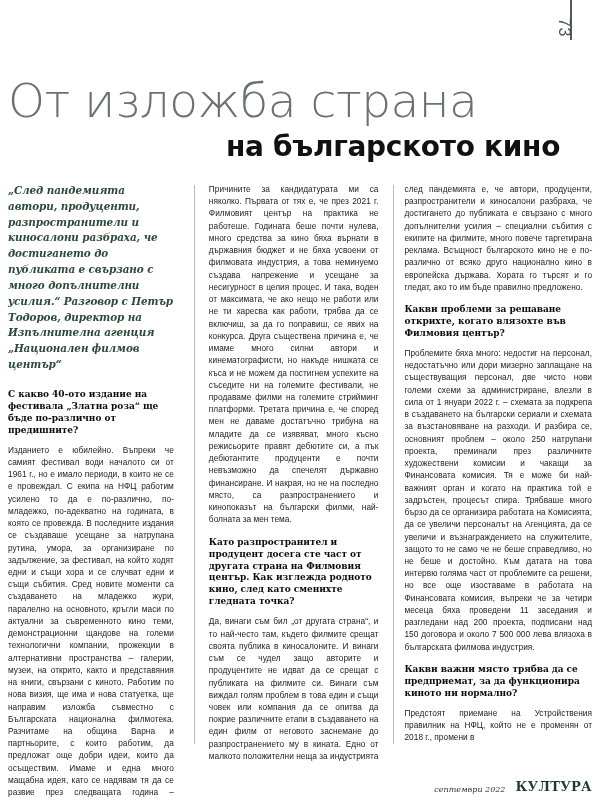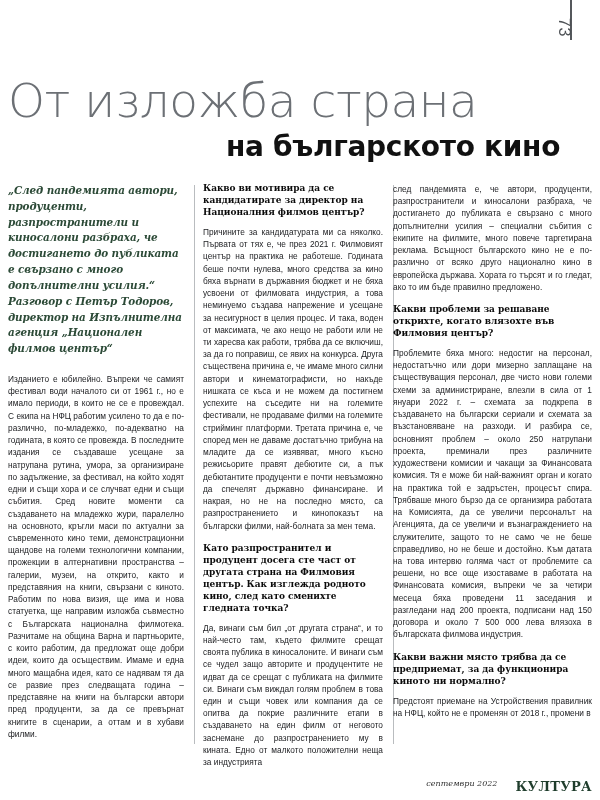--- a/index.html
+++ b/index.html
@@ -77,21 +77,21 @@
   }
 
   
   .columns {
     position: absolute;
     left: 8px;
     top: 183px;
     width: 584px;
     height: 585px;
     display: flex;
-    gap: 0;
+    gap: 16px;
   }
   .col {
     position: relative;
     box-sizing: border-box;
   }
   .col-1 { width: 186px; padding-right: 10px; }
   .col-2 { width: 199px; padding-left: 9px; padding-right: 10px; }
   .col-3 { width: 199px; }
   .col-rule {
     position: absolute;
@@ -140,22 +140,22 @@
     letter-spacing: 0.02px;
   }
   .body-p:last-child { margin-bottom: 0; }
 
   
   .footer {
     position: absolute;
     right: 8px;
     bottom: 6px;
     display: flex;
-    align-items: flex-start;
-    gap: 18px;
+    align-items: flex-end;
+    gap: 10px;
   }
   .footer-date {
     font-family: "DejaVu Serif", "Liberation Serif", serif;
     font-size: 8px;
     font-style: italic;
     color: #2a2a2a;
   }
   .footer-brand {
     font-family: "DejaVu Serif", "Liberation Serif", serif;
     font-size: 13px;
@@ -177,27 +177,27 @@
   <h2 class="headline-sub">на българското кино</h2>
 </div>
 
 <div class="columns">
   <div class="col-rule rule-a"></div>
   <div class="col-rule rule-b"></div>
 
   <div class="col col-1">
     <p class="pullquote">„След пандемията автори, продуценти, разпространители и киносалони разбраха, че достигането до публиката е свързано с много допълнителни усилия.“ Разговор с Петър Тодоров, директор на Изпълнителна агенция „Национален филмов център“</p>
     <div class="col-body">
+        <h3 class="qhead">С какво 40-ото издание на фестивала „Златна роза“ ще бъде по-различно от предишните?</h3>
         <p class="body-p">Изданието е юбилейно. Въпреки че самият фестивал води началото си от 1961 г., но е имало периоди, в които не се е провеждал. С екипа на НФЦ работим усилено то да е по-различно, по-младежко, по-адекватно на годината, в която се провежда. В последните издания се създаваше усещане за натрупана рутина, умора, за организиране по задължение, за фестивал, на който ходят едни и същи хора и се случват едни и същи събития. Сред новите моменти са създаването на младежко жури, паралелно на основното, кръгли маси по актуални за съвременното кино теми, демонстрационни щандове на големи технологични компании, прожекции в алтернативни пространства – галерии, музеи, на открито, както и представяния на книги, свързани с киното. Работим по нова визия, ще има и нова статуетка, ще направим изложба съвместно с Българската национална филмотека. Разчитаме на община Варна и партньорите, с които работим, да предложат още добри идеи, които да осъществим. Имаме и една много мащабна идея, като се надявам тя да се развие през следващата година – представяне на книги на български автори пред продуценти, за да се превърнат книгите в сценарии, а оттам и в хубави филми.</p>
       </div>
   </div>
 
   <div class="col col-2">
     <div class="col-body">
-        <h3 class="qhead">Какво ви мотивира да се кандидатирате за директор на Националния филмов център?</h3>
         <p class="body-p">Причините за кандидатурата ми са няколко. Първата от тях е, че през 2021 г. Филмовият център на практика не работеше. Годината беше почти нулева, много средства за кино бяха върнати в държавния бюджет и не бяха усвоени от филмовата индустрия, а това неминуемо създава напрежение и усещане за несигурност в целия процес. И така, воден от максимата, че ако нещо не работи или не ти харесва как работи, трябва да се включиш, за да го поправиш, се явих на конкурса. Друга съществена причина е, че имаме много силни автори и кинематографисти, но накъде нишката се къса и не можем да постигнем успехите на съседите ни на големите фестивали, не продаваме филми на големите стрийминг платформи. Третата причина е, че според мен не даваме достатъчно трибуна на младите да се изявяват, много късно режисьорите правят дебютите си, а пък дебютантите продуценти е почти невъзможно да спечелят държавно финансиране. И накрая, но не на последно място, са разпространението и кинопоказът на български филми, най-болната за мен тема.</p>
         <h3 class="qhead">Като разпространител и продуцент досега сте част от другата страна на Филмовия център. Как изглежда родното кино, след като сменихте гледната точка?</h3>
         <p class="body-p">Да, винаги съм бил „от другата страна“, и то най-често там, където филмите срещат своята публика в киносалоните. И винаги съм се чудел защо авторите и продуцентите не идват да се срещат с публиката на филмите си. Винаги съм виждал голям проблем в това един и същи човек или компания да се опитва да покрие различните етапи в създаването на един филм от неговото заснемане до разпространението му в кината. Едно от малкото положителни неща за индустрията</p>
       </div>
   </div>
 
   <div class="col col-3">
     <div class="col-body">
         <p class="body-p">след пандемията е, че автори, продуценти, разпространители и киносалони разбраха, че достигането до публиката е свързано с много допълнителни усилия – специални събития с екипите на филмите, много повече таргетирана реклама. Всъщност българското кино не е по-различно от всяко друго национално кино в европейска държава. Хората го търсят и го гледат, ако то им бъде правилно предложено.</p>
         <h3 class="qhead">Какви проблеми за решаване открихте, когато влязохте във Филмовия център?</h3>

